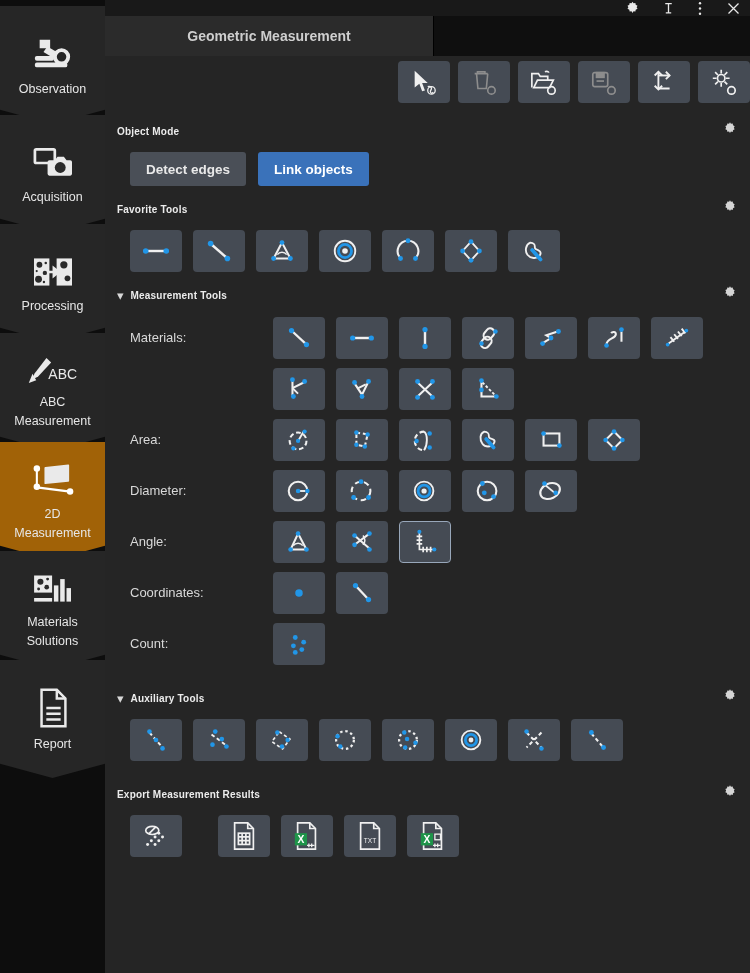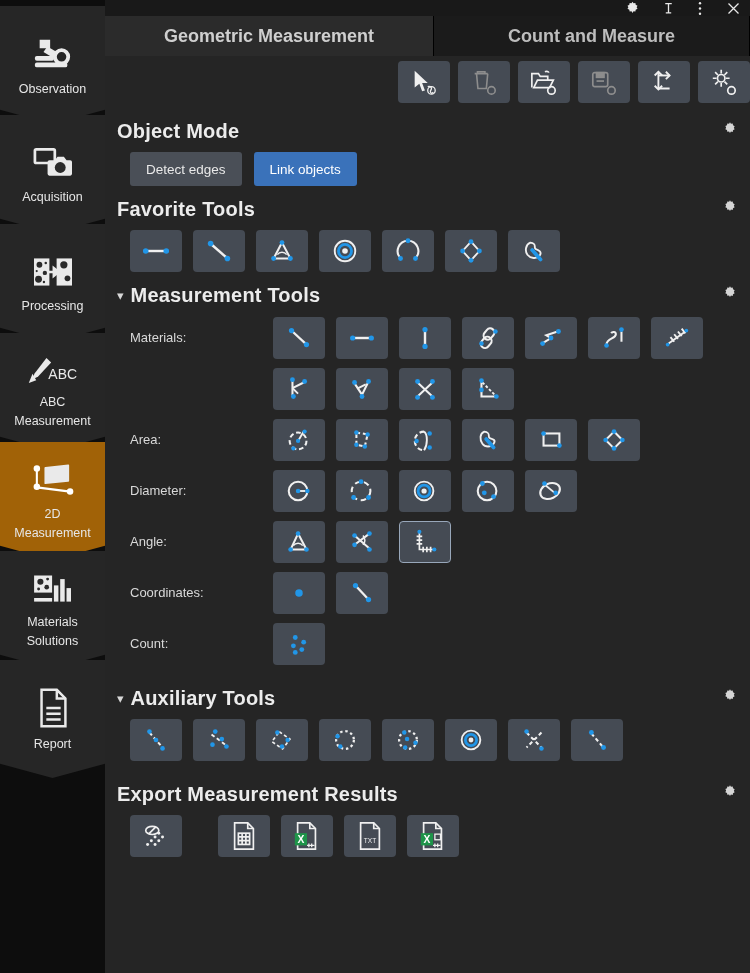--- a/index.html
+++ b/index.html
@@ -37,21 +37,21 @@
   .side-item .sv { display: block; }
   .side-label { padding: 0 3px; }
 
   
   .tabbar {
     position: absolute; top: 16px; left: 105px; width: 645px; height: 40px;
     background: #0f0f0f; display: flex;
   }
   .tab {
     height: 40px; display: flex; align-items: center; justify-content: center;
-    font-size: 18px; font-weight: bold; color: #cfcfcf;
+    font-size: 14px; font-weight: bold; color: #cfcfcf;
     background: #2b2b2b; border-right: 1px solid #000;
   }
   .tab.inactive { background: #1b1b1b; color: #bdbdbd; }
   .tab-geo { width: 329px; }
   .tab-cnt { width: 316px; }
 
   
   .content {
     position: absolute; top: 56px; left: 105px; width: 645px; height: 917px;
     background: #252525; overflow: hidden;
@@ -59,30 +59,30 @@
 
   
   .toolbar { height: 52px; display: flex; align-items: center;
              justify-content: flex-end; padding-right: 0px; gap: 8px; }
 
   
   .sec-head {
     display: flex; align-items: center; padding: 0 12px 0 12px;
     height: 26px; margin-top: 10px;
   }
-  .sec-title { font-size: 20px; font-weight: bold; color: #ececec; letter-spacing: .2px;}
+  .sec-title { font-size: 10px; font-weight: bold; color: #ececec; letter-spacing: .2px;}
   .chev { color: #d8d8d8; font-size: 13px; margin-right: 7px; display:inline-block;}
   .gear-right { margin-left: auto; }
 
   
   .pillrow { display: flex; gap: 12px; margin: 8px 0 4px 25px; }
   .pill {
     height: 34px; padding: 0 16px; border-radius: 3px;
     display: flex; align-items: center; justify-content: center;
-    background: #4a4f57; color: #e9e9e9; font-size: 13.5px;
+    background: #4a4f57; color: #e9e9e9; font-size: 13.5px; font-weight: bold;
   }
   .pill.active { background: #3a72ba; color: #fff; }
 
   
   .tools { display: flex; gap: 11px; margin-left: 25px; margin-top: 8px; }
   .tbx {
     width: 52px; height: 42px; border-radius: 4px; background: #454b54;
     display: flex; align-items: center; justify-content: center;
   }
   .tbx svg { display:block; }
@@ -228,21 +228,20 @@
             <path d="M22 3v9h9"></path>
           <path d="M11 22h15M11 28h15M11 34h15"></path>
         </svg>
       </span>
       <span class="side-label">Report</span>
     </div>
   </div>
 
   <div class="tabbar">
     <div class="tab tab-geo">Geometric Measurement</div>
-    <div class="tab tab-cnt inactive">Count and Measure</div>
   </div>
 
   <div class="content">
 
     <div class="toolbar">
       <div class="tbx" style="width:52px;height:42px;background:#454b54;border-radius:4px;display:flex;align-items:center;justify-content:center;">
         <svg width="30" height="28" viewBox="0 0 32 30" fill="#f0f0f0">
             <path d="M6 3l14 13h-6l3 8-3 1-3-8-5 4z"></path>
             <path d="M20 20c2-1 4 0 4 2s-2 2-1 4 2 1 3 0" stroke="#f0f0f0" stroke-width="1.4" fill="none"></path>
             <circle cx="24" cy="24" r="4" fill="none" stroke="#f0f0f0" stroke-width="1.4"></circle>

